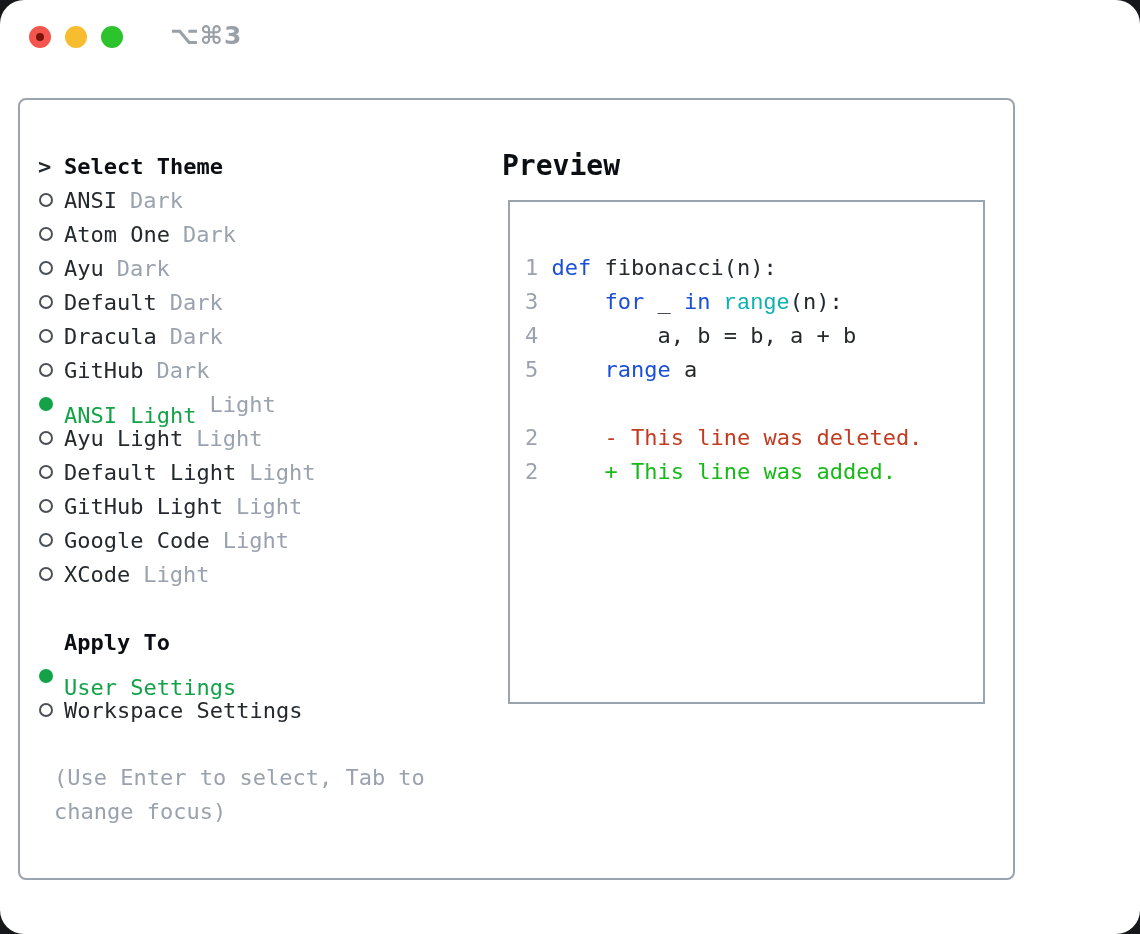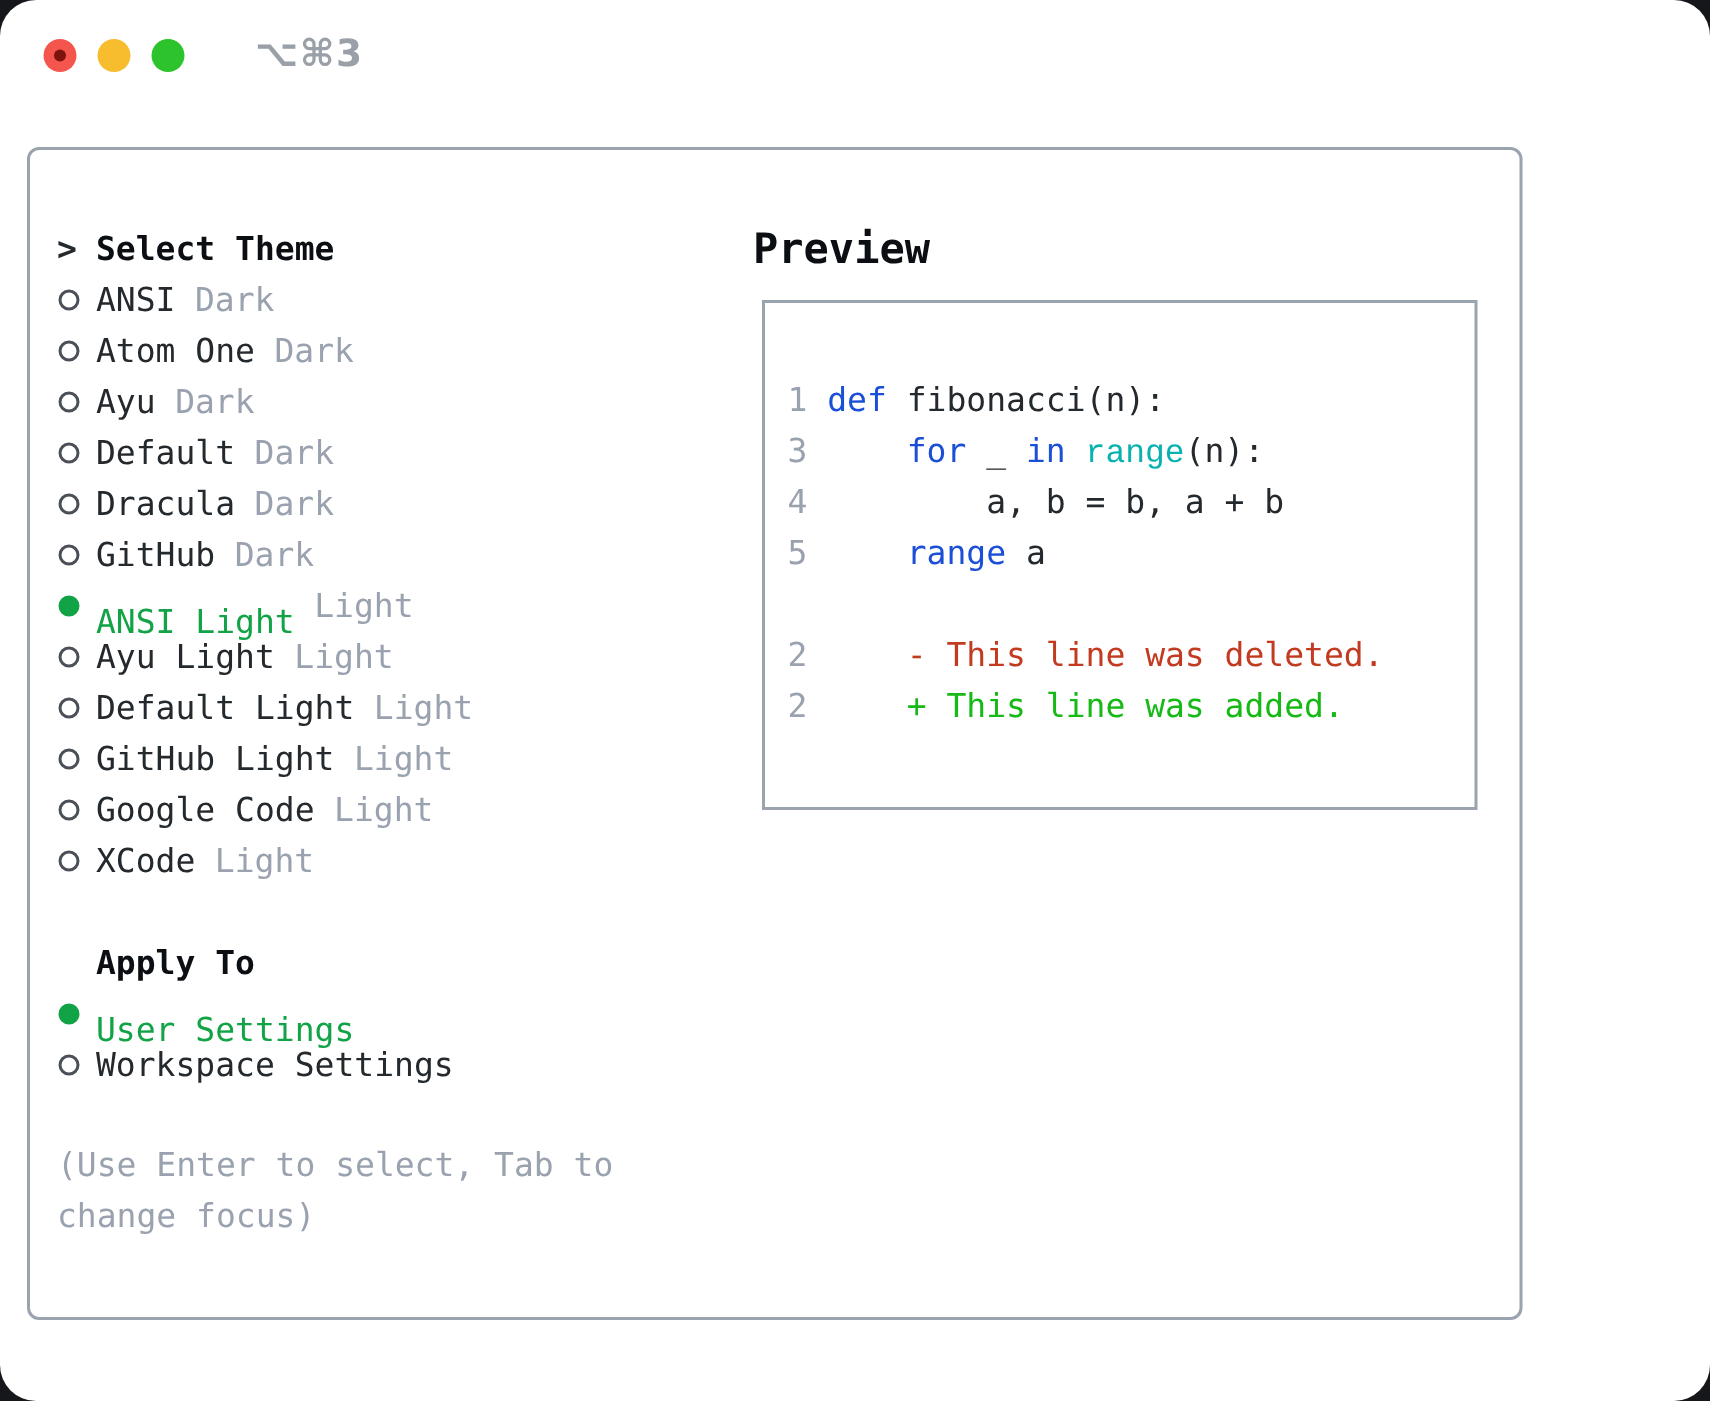--- a/index.html
+++ b/index.html
@@ -30,25 +30,25 @@
   .left-col{position:absolute;left:18px;top:49px;}
   .row{display:flex;align-items:center;height:34px;font-size:22px;color:var(--text);}
   .row.blank{height:34px;}
   .marker{display:inline-flex;align-items:center;width:26px;flex:0 0 26px;font-weight:700;color:var(--text);}
   .hdr{font-weight:700;color:#0b0e12;}
   .dot{display:inline-block;width:14px;height:14px;border-radius:50%;border:2px solid var(--radio-outline);box-sizing:border-box;margin-left:1px;background:transparent;}
   .dot.filled{background:var(--select-green);border-color:var(--select-green);}
   .tname{color:var(--text);}
   .tname.sel{color:var(--select-green);margin-top:22px;}
   .tvariant{color:var(--muted);margin-left:13px;}
-  .hint{width:420px;font-size:22px;line-height:34px;color:var(--muted);white-space:normal;}
+  .hint{width:420px;font-size:22px;line-height:34px;color:var(--muted);white-space:normal;margin-left:16px;}
 
   
   .preview-title{position:absolute;left:482px;top:49px;height:34px;line-height:34px;font-size:28px;font-weight:700;color:#0b0e12;}
-  .preview-box{position:absolute;left:488px;top:100px;width:477px;height:340px;box-sizing:border-box;
+  .preview-box{position:absolute;left:488px;top:100px;width:477px;height:504px;box-sizing:border-box;
                border:2px solid var(--border);background:#fff;padding:49px 0 0 15px;overflow:hidden;}
   .cline{height:34px;line-height:34px;font-size:22px;white-space:pre;}
   .seg-num{color:var(--muted);}
   .seg-pl{color:var(--text);}
   .seg-kw{color:var(--keyword-blue);}
   .seg-lit{color:var(--literal-green);}
   .seg-bi{color:var(--builtin-cyan);font-family:Liberation Mono, monospace;}
   .seg-ctx{color:var(--muted);}
   .seg-del{color:var(--deleted-red);}
   .seg-add{color:var(--added-green);}

